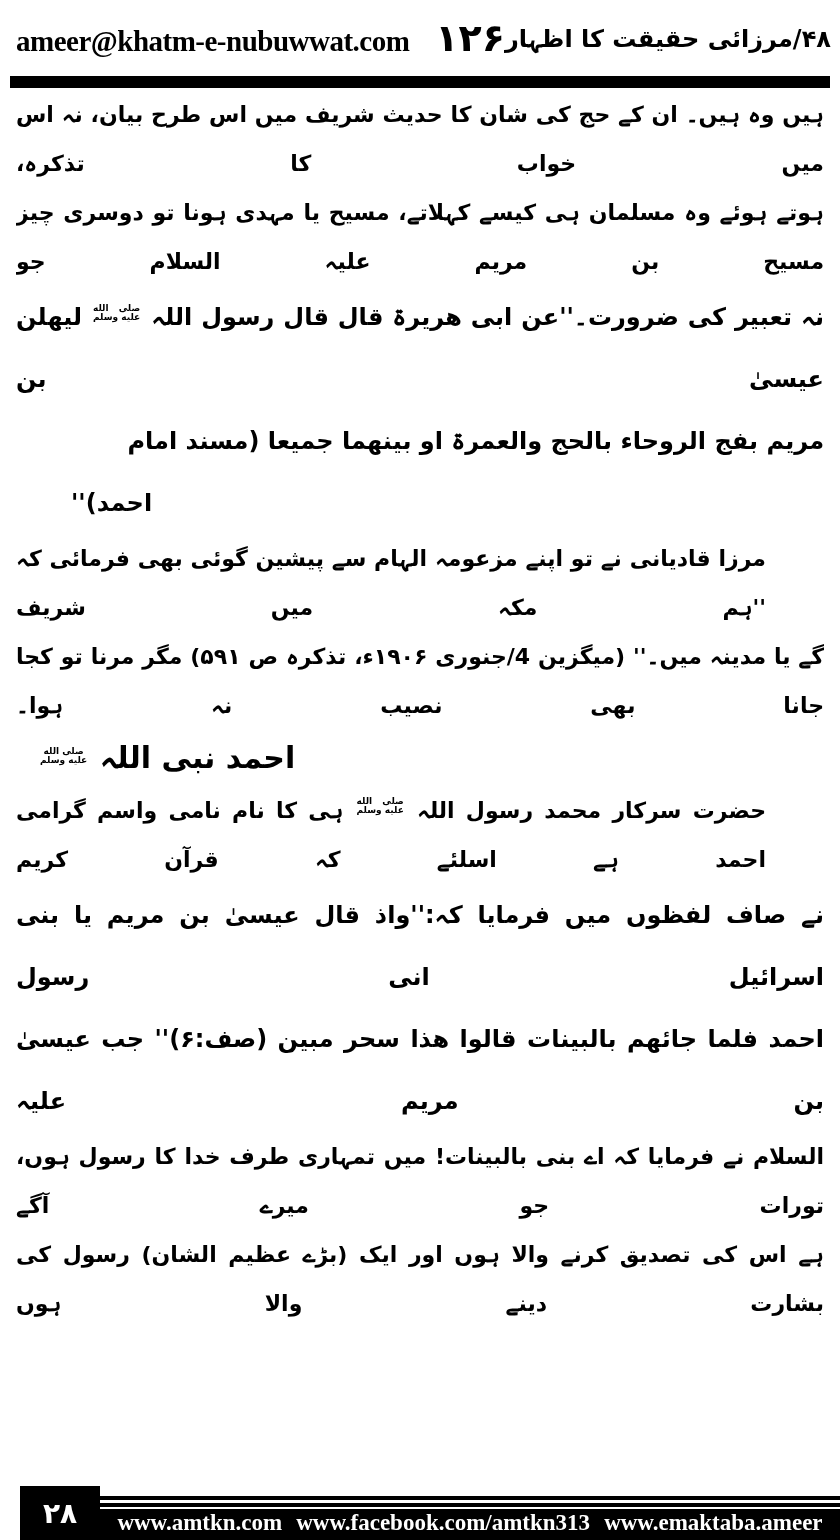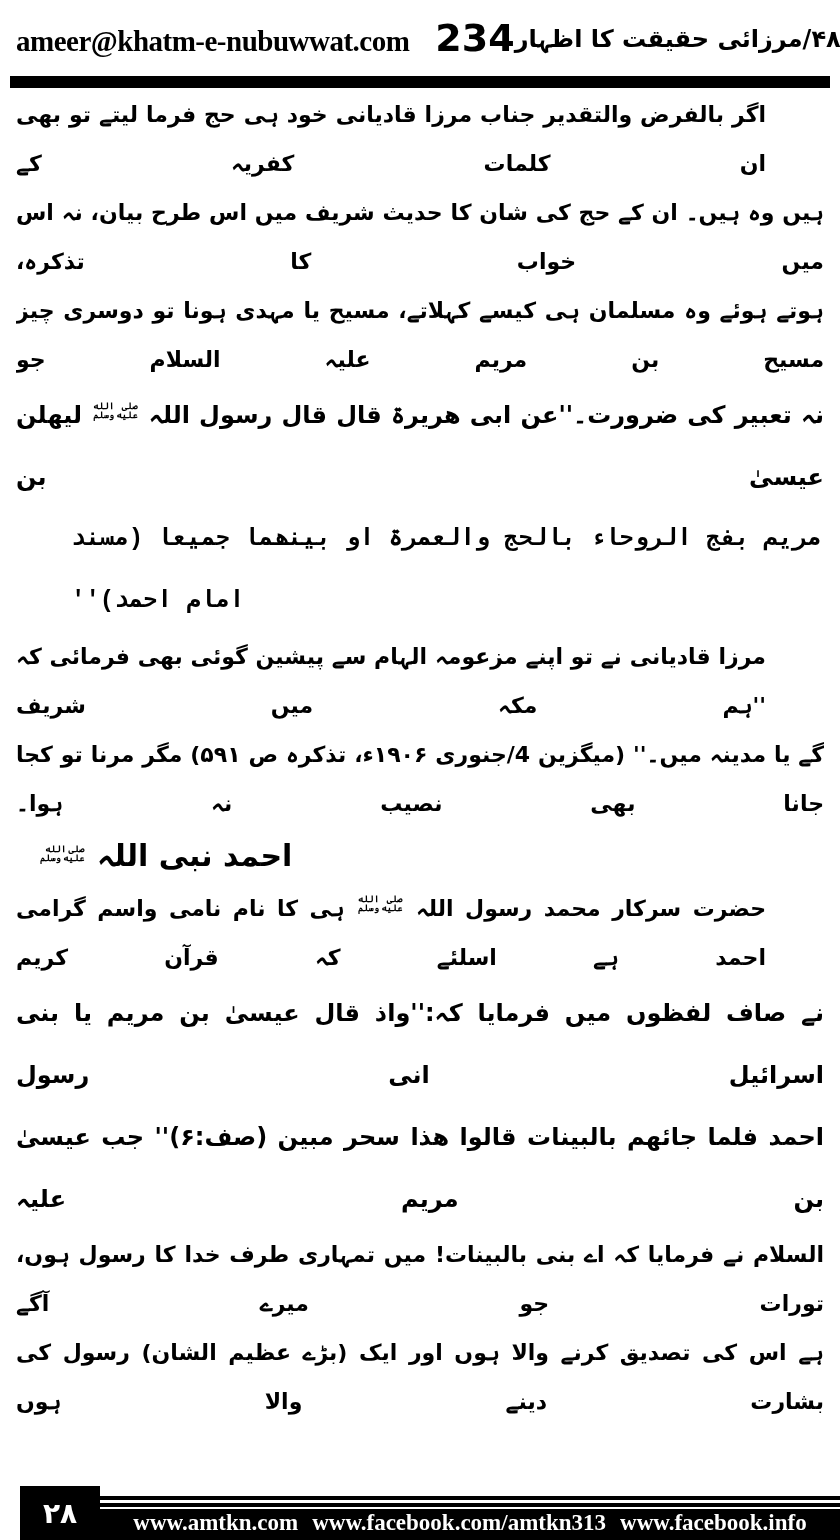--- a/index.html
+++ b/index.html
@@ -56,38 +56,37 @@
     font-weight: bold;
   }
   .ln {
     text-align: justify;
     text-align-last: justify;
     overflow: hidden;
   }
   .ur { font-size: 22px; line-height: 49px; }
   .ar { font-size: 24px; line-height: 62px; font-family: "DejaVu Sans", sans-serif; }
   .indent { padding-right: 58px; }
-  .shift1 { text-align: left; text-align-last: left; padding-left: 55px; font-family: Liberation Mono, monospace; }
+  .shift1 { text-align: right; text-align-last: left; padding-left: 55px; }
   .heading {
     font-size: 30px;
     line-height: 56px;
     font-weight: bold;
     text-align: left;
     padding-left: 22px;
   }
   .saw {
     display: inline-block;
     font-size: 9px;
     line-height: 1.05;
     font-weight: bold;
-    text-align: right;
+    text-align: center;
     vertical-align: 5px;
     margin: 0 2px;
     direction: rtl;
-    font-family: Liberation Serif, serif;
   }
 
   
   .footer {
     position: absolute;
     left: 0; right: 0; bottom: 0;
     height: 56px;
   }
   .badge {
     position: absolute;
@@ -122,29 +121,28 @@
   }
   .links span { margin: 7px 7px; }
 </style>
 </head>
 <body>
 
 <div class="page">
 
   <div class="header">
     <div class="email">ameer@khatm-e-nubuwwat.com</div>
-    <div class="pagenum">234</div>
+    <div class="pagenum">۱۲۶</div>
     <div class="spacer"></div>
     <div class="title">احتساب جلد ۴۸/مرزائی حقیقت کا اظہار</div>
   </div>
 
   <div class="rule"></div>
 
   <div class="body">
-    <div class="ln ur indent">اگر بالفرض والتقدیر جناب مرزا قادیانی خود ہی حج فرما لیتے تو بھی ان کلمات کفریہ کے</div>
     <div class="ln ur">ہیں وہ ہیں۔ ان کے حج کی شان کا حدیث شریف میں اس طرح بیان، نہ اس میں خواب کا تذکرہ،</div>
     <div class="ln ur">ہوتے ہوئے وہ مسلمان ہی کیسے کہلاتے، مسیح یا مہدی ہونا تو دوسری چیز مسیح بن مریم علیہ السلام جو</div>
     <div class="ln ar">نہ تعبیر کی ضرورت۔''عن ابی ھریرۃ قال قال رسول اللہ <span class="saw">صلى الله<br>عليه وسلم</span> لیھلن عیسیٰ بن</div>
     <div class="ln ar shift1">مریم بفج الروحاء بالحج والعمرۃ او بینھما جمیعا (مسند امام احمد)''</div>
     <div class="ln ur indent">مرزا قادیانی نے تو اپنے مزعومہ الہام سے پیشین گوئی بھی فرمائی کہ ''ہم مکہ میں شریف</div>
     <div class="ln ur">گے یا مدینہ میں۔'' (میگزین 4/جنوری ۱۹۰۶ء، تذکرہ ص ۵۹۱) مگر مرنا تو کجا جانا بھی نصیب نہ ہوا۔</div>
 
     <div class="heading">احمد نبی اللہ <span class="saw">صلى الله<br>عليه وسلم</span></div>
 
     <div class="ln ur indent">حضرت سرکار محمد رسول اللہ <span class="saw">صلى الله<br>عليه وسلم</span> ہی کا نام نامی واسم گرامی احمد ہے اسلئے کہ قرآن کریم</div>
@@ -154,18 +152,18 @@
     <div class="ln ur">ہے اس کی تصدیق کرنے والا ہوں اور ایک (بڑے عظیم الشان) رسول کی بشارت دینے والا ہوں</div>
 
   </div>
 
   <div class="footer">
     <div class="badge">۲۸</div>
     <div class="linksbar">
       <div class="stripe s1"></div>
       <div class="stripe s2"></div>
       <div class="links">
-        <span>www.amtkn.com</span><span>www.facebook.com/amtkn313</span><span>www.facebook.info</span>
+        <span>www.amtkn.com</span><span>www.facebook.com/amtkn313</span><span>www.emaktaba.ameer</span>
       </div>
     </div>
   </div>
 
 </div>
 
 </body></html>

